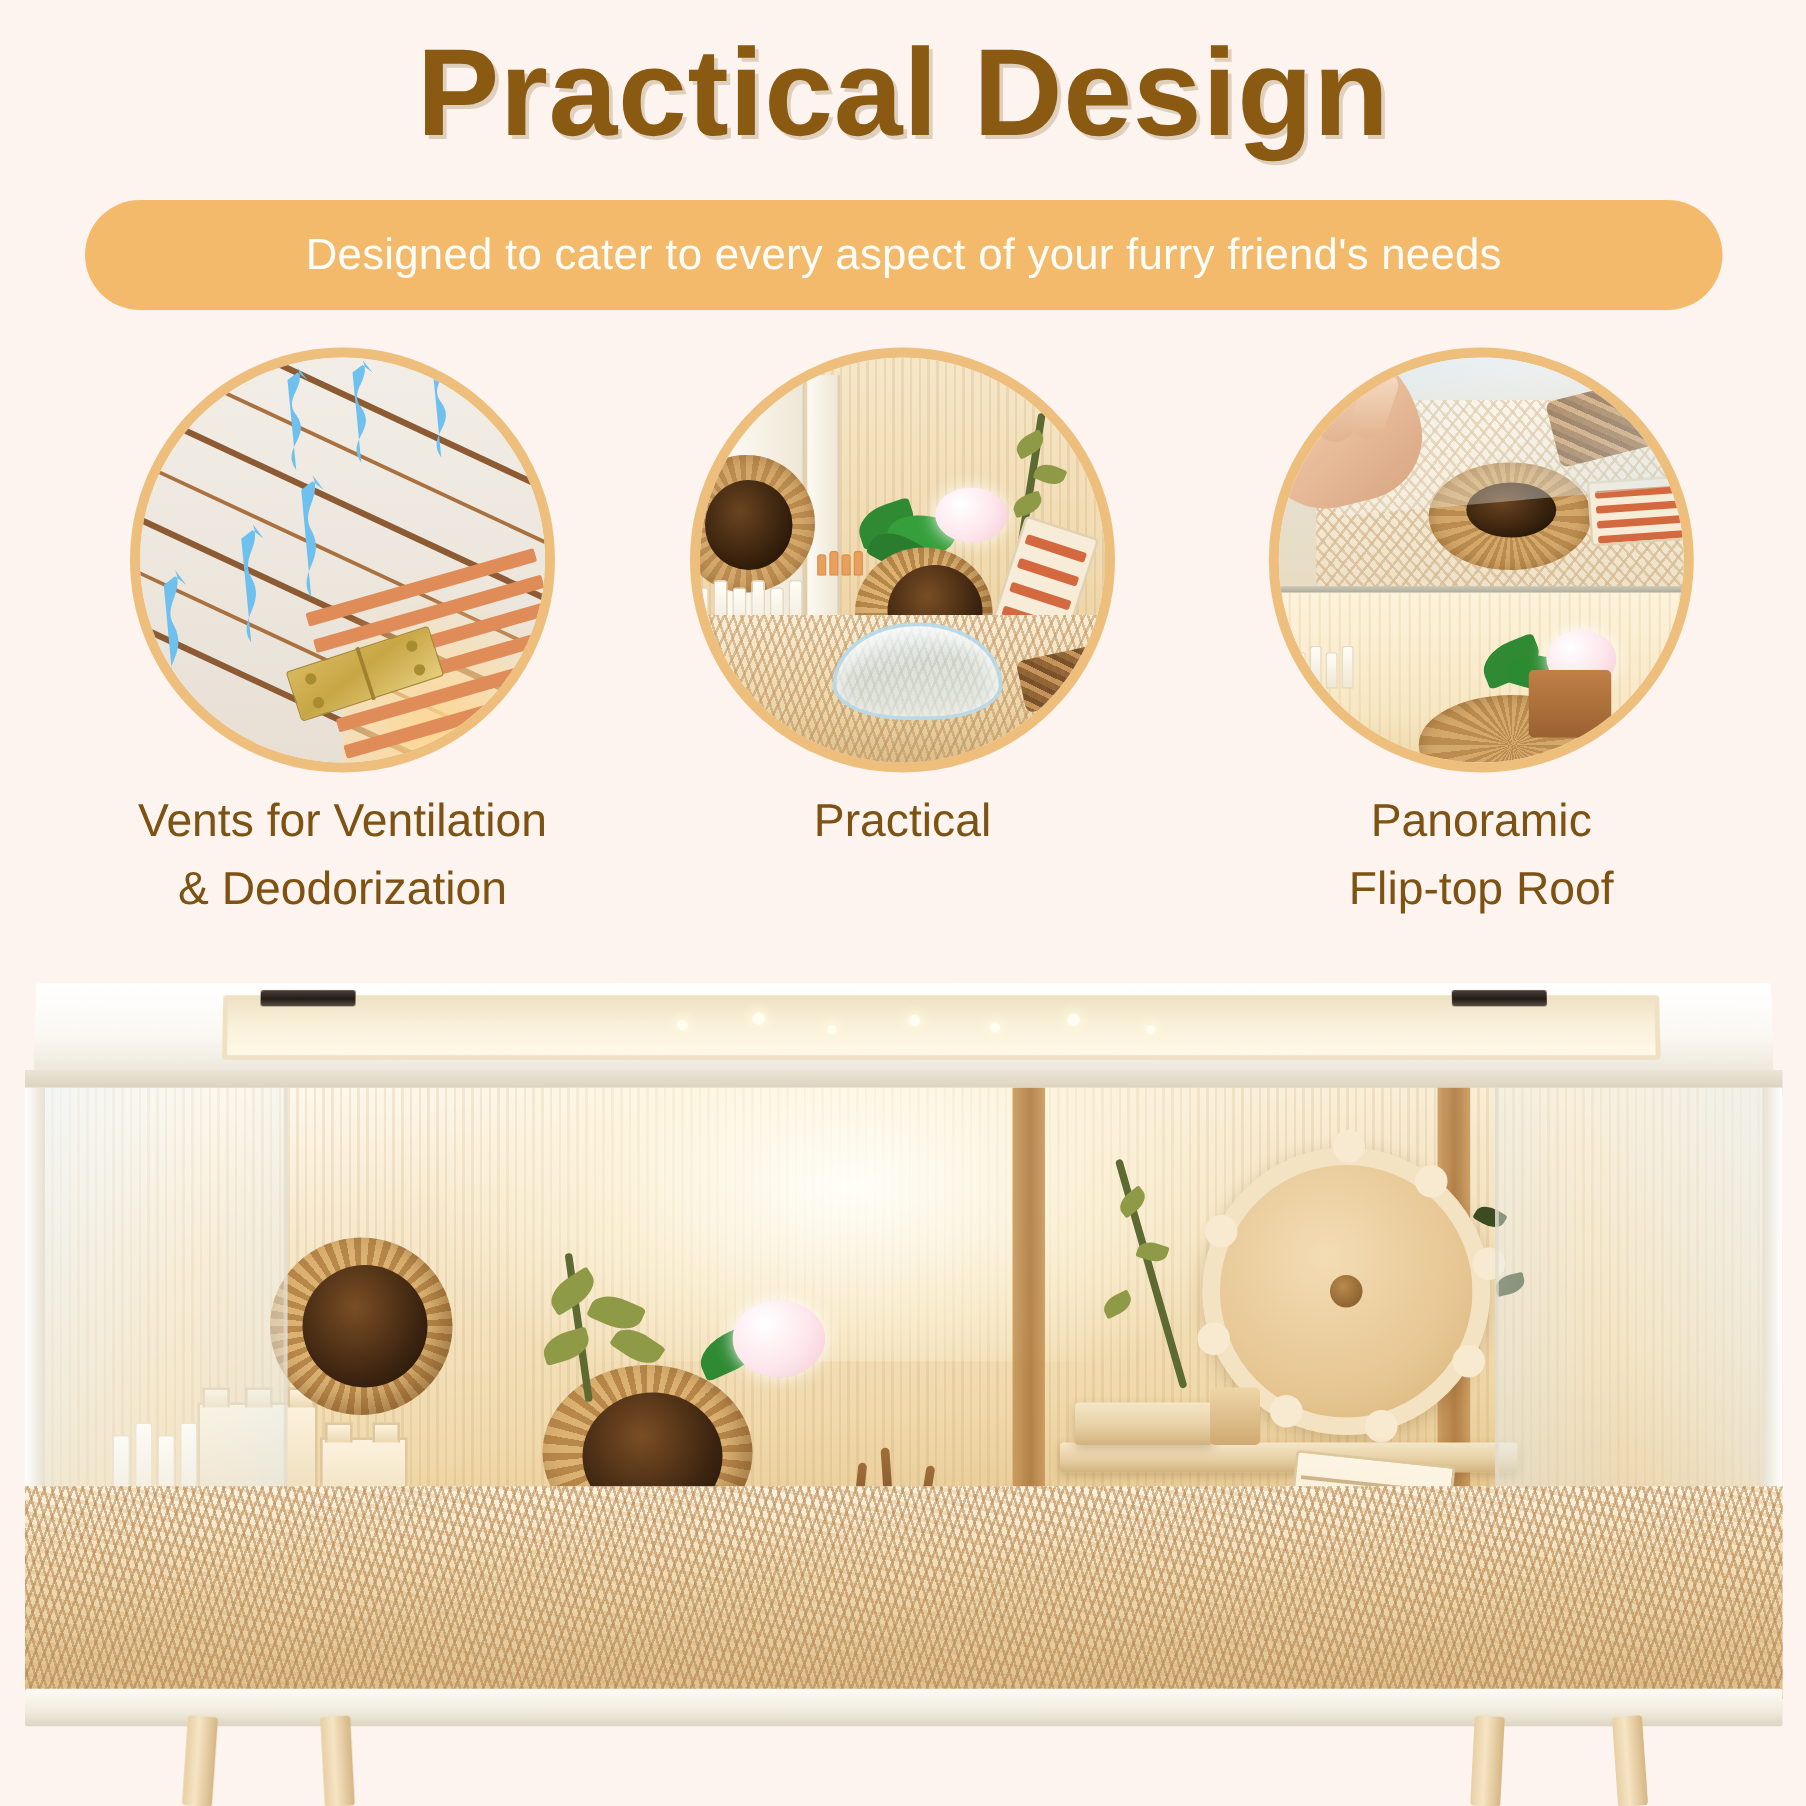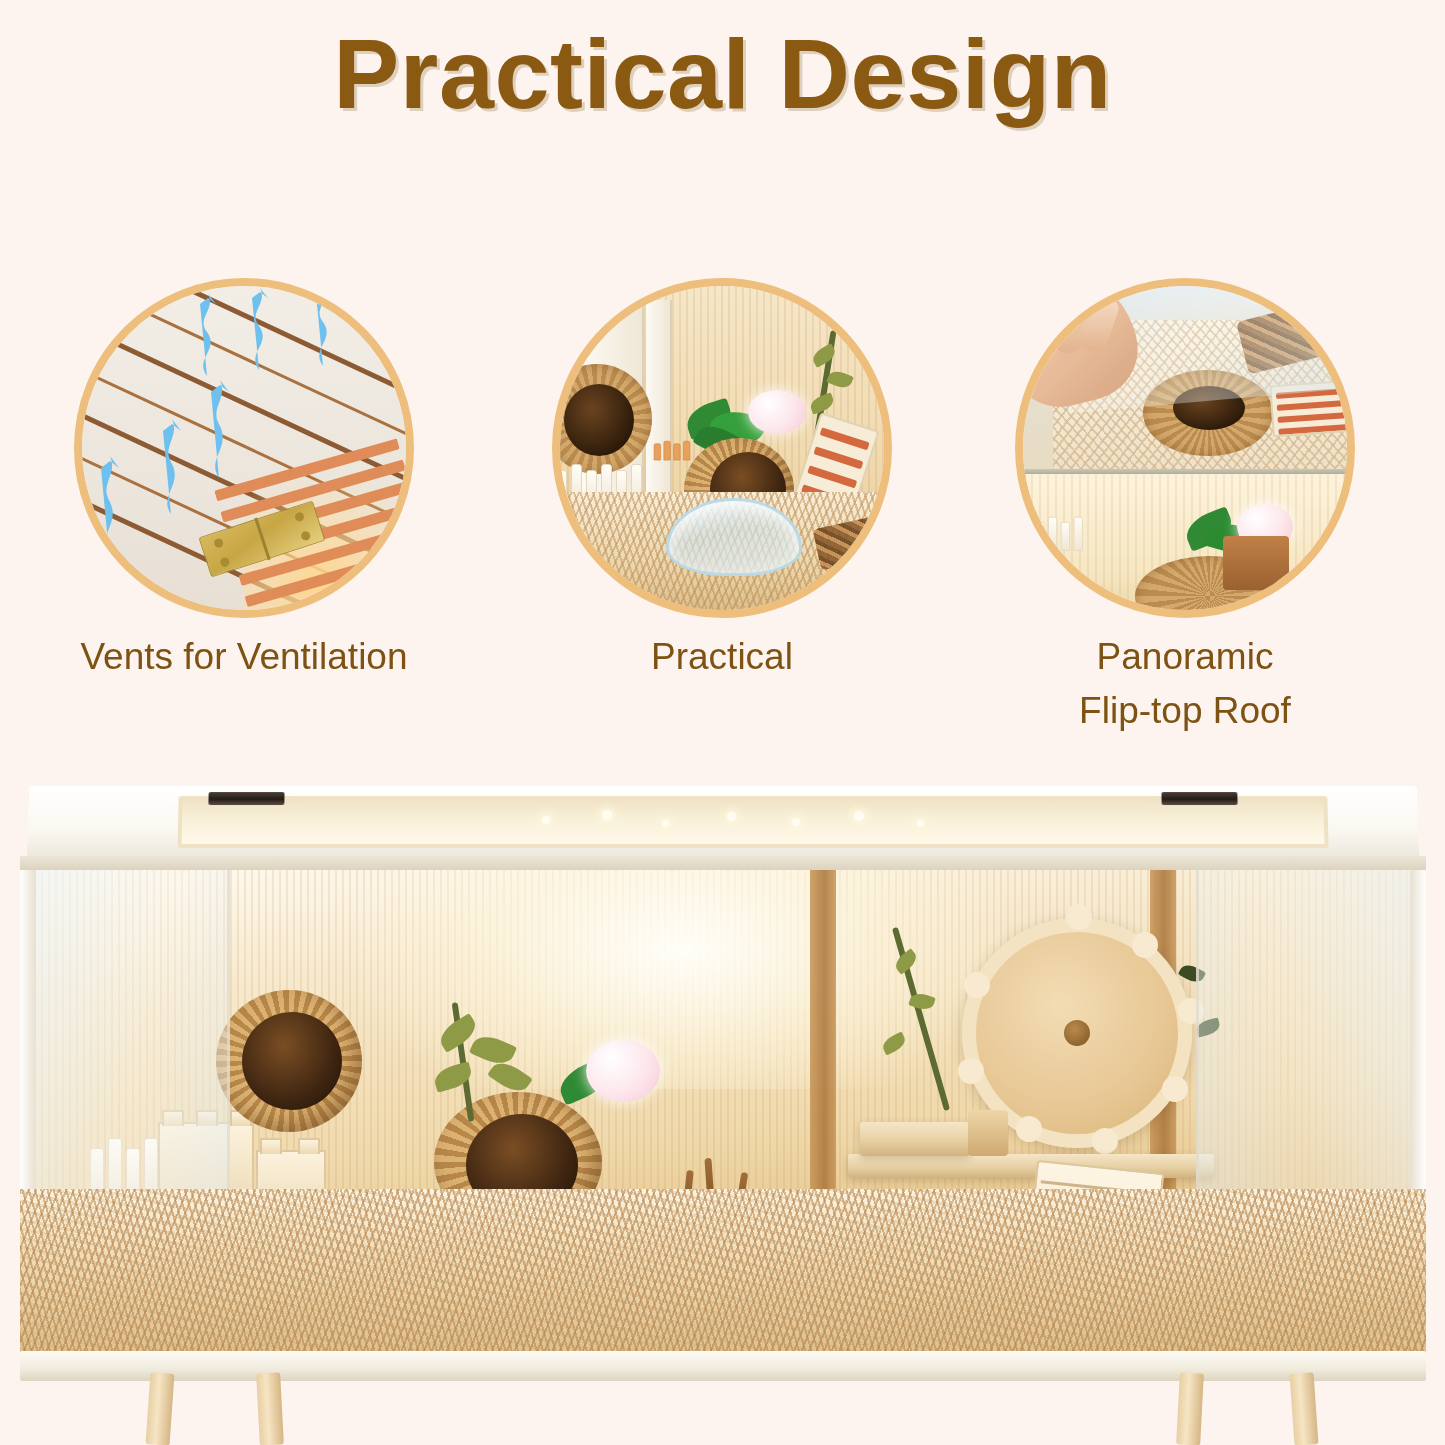--- a/index.html
+++ b/index.html
@@ -66,21 +66,21 @@
     width: 1445px;
     height: 470px;
   }
 
   .feature {
     position: absolute;
     top: 0;
     width: 400px;
     height: 470px;
   }
-  .feature.f0 { left: 44px; text-decoration: underline; }
+  .feature.f0 { left: 74px; text-decoration: underline; }
   .feature.f1 { left: 522px; }
   .feature.f2 { left: 985px; }
 
   .circle-frame {
     position: absolute;
     top: 0;
     left: 30px;
     width: 340px;
     height: 340px;
     border-radius: 50%;
@@ -552,20 +552,23 @@
     border-radius: 50%;
     background: radial-gradient(ellipse at 42% 34%, #7a4e24 0%, #3b2310 65%, #1d1005 100%);
   }
 </style>
 </head>
 <body>
 
 <div class="header-block">
   <div class="main-title">Practical Design</div>
 
+  <div class="subtitle-pill">
+    <span class="subtitle-text">Designed to cater to every aspect of your furry friend's needs</span>
+  </div>
 </div>
 
 <div class="features">
 
   <div class="feature f0">
     <div class="circle-frame">
       <div class="circle-inner">
         <div class="vent-bg"></div>
 
         <div class="slat" style="top:34px;  transform:rotate(25deg);"></div>
@@ -621,20 +624,21 @@
         <div class="hinge-plate" style="left:120px; top:232px;">
           <span class="hinge-screw" style="left:12px; top:6px;"></span>
           <span class="hinge-screw" style="left:12px; top:26px;"></span>
           <span class="hinge-screw" style="right:12px; top:6px;"></span>
           <span class="hinge-screw" style="right:12px; top:26px;"></span>
         </div>
       </div>
     </div>
     <div class="feature-caption">
       <div>Vents for Ventilation</div>
+      <div>&amp; Deodorization</div>
     </div>
   </div>
 
   <div class="feature f1">
     <div class="circle-frame">
       <div class="circle-inner">
         <div class="wood-wall"></div>
 
         <div class="panel-vert" style="left:22px; top:0; width:62px; height:260px; transform:skewY(7deg);"></div>
         <div class="panel-vert" style="left:86px; top:14px; width:26px; height:250px;"></div>

